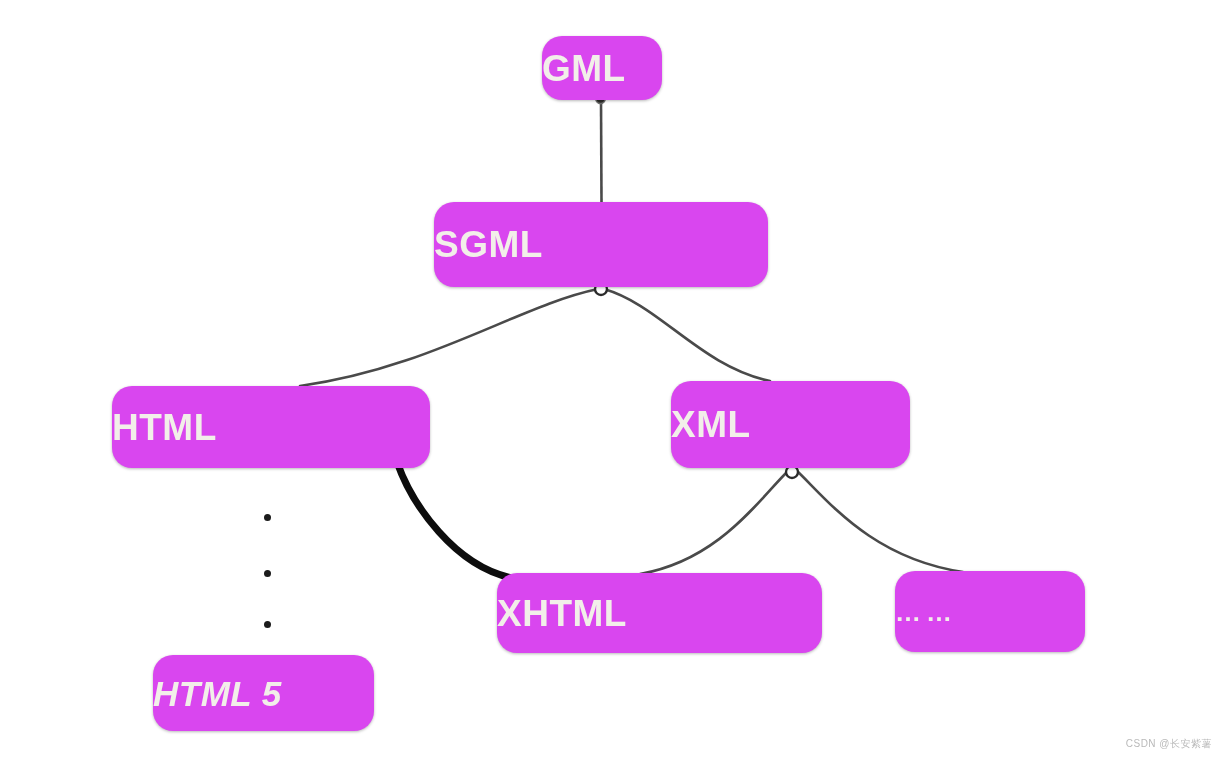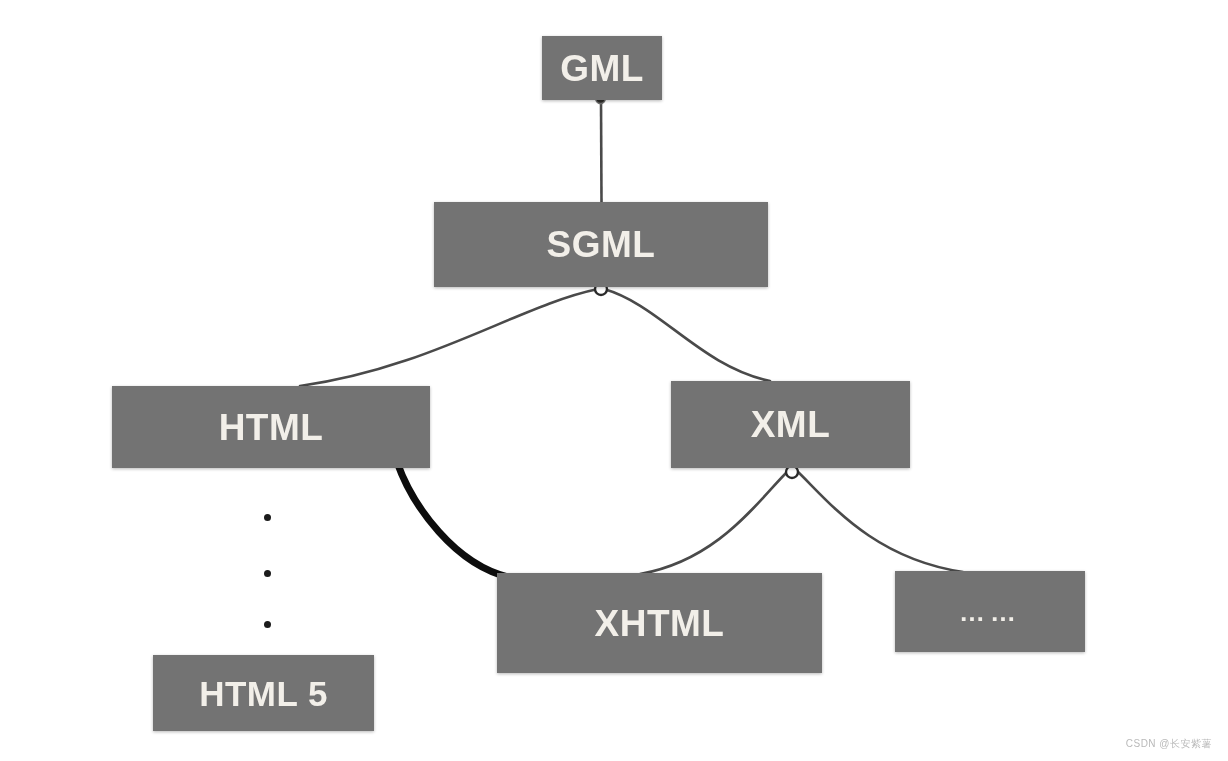--- a/index.html
+++ b/index.html
@@ -18,43 +18,44 @@
   }
   #diagram-svg {
     position: absolute;
     left: 0;
     top: 0;
     width: 1228px;
     height: 761px;
   }
   .node {
     position: absolute;
-    background: #737373;
+    background: #d946ef;
     color: #f2efe9;
     display: flex;
     align-items: center;
-    justify-content: center;
+    justify-content: flex-start;
     font-family: "Liberation Sans", sans-serif;
     font-weight: 700;
     letter-spacing: 0.5px;
     box-shadow: 0 1px 3px rgba(0,0,0,0.28);
     user-select: none;
+    border-radius: 20px;
   }
   .node-label {
     display: block;
     line-height: 1;
     white-space: nowrap;
   }
   #node-gml       { left: 542px; top: 36px;  width: 120px; height: 64px;  font-size: 37px; }
   #node-sgml      { left: 434px; top: 202px; width: 334px; height: 85px;  font-size: 37px; }
   #node-html      { left: 112px; top: 386px; width: 318px; height: 82px;  font-size: 37px; }
   #node-xml       { left: 671px; top: 381px; width: 239px; height: 87px;  font-size: 37px; }
-  #node-xhtml     { left: 497px; top: 573px; width: 325px; height: 100px;  font-size: 37px; }
+  #node-xhtml     { left: 497px; top: 573px; width: 325px; height: 80px;  font-size: 37px; }
   #node-etc       { left: 895px; top: 571px; width: 190px; height: 81px;  font-size: 26px; letter-spacing: 5px; }
-  #node-html5     { left: 153px; top: 655px; width: 221px; height: 76px;  font-size: 35px; }
+  #node-html5     { left: 153px; top: 655px; width: 221px; height: 76px;  font-size: 35px; font-style: italic; }
 
   .vdot {
     position: absolute;
     width: 7px;
     height: 7px;
     background: #1b1b1b;
     border-radius: 50%;
   }
   #vdot-1 { left: 264px; top: 514px; }
   #vdot-2 { left: 264px; top: 570px; }

